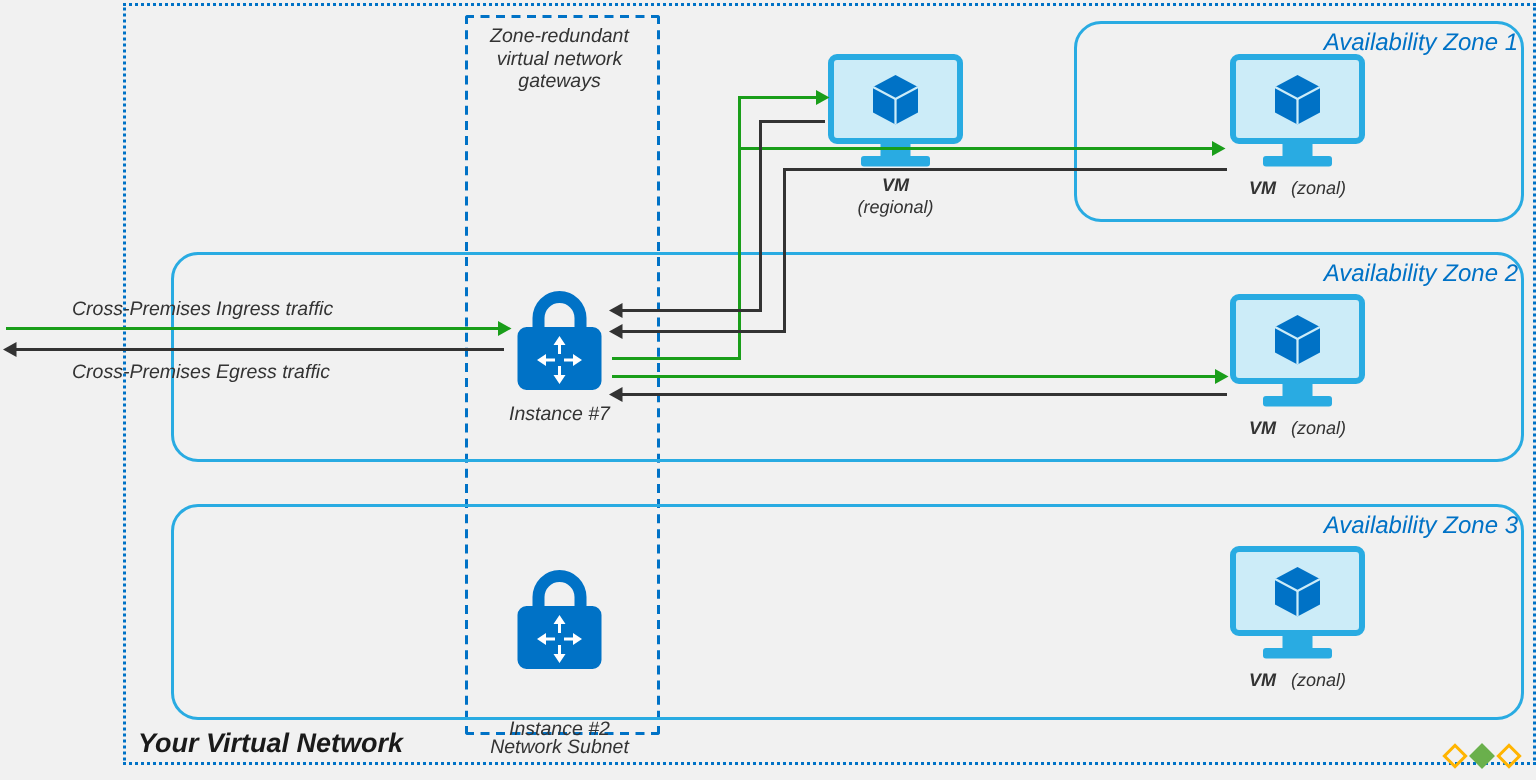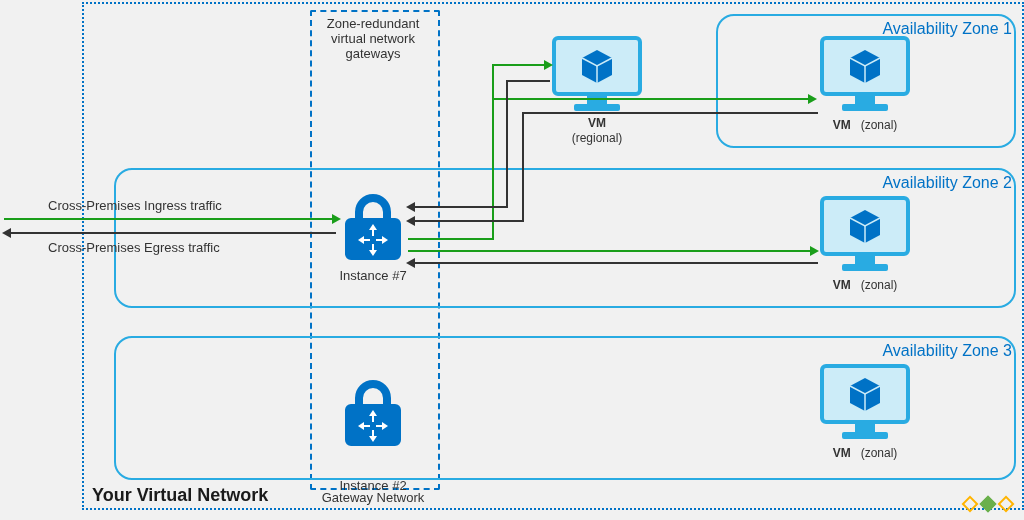--- a/index.html
+++ b/index.html
@@ -7,21 +7,21 @@
     padding: 0;
     width: 1024px;
     height: 520px;
     background: #f1f1f1;
     font-family: "Segoe UI", Arial, sans-serif;
     font-size: 13px;
     color: #333;
     position: relative;
     overflow: hidden;
   }
-  .abs { position: absolute; }
+  .abs { position: absolute; font-style: italic; }
   .vnet-border {
     border: 2px dotted #0072c6;
     background: transparent;
   }
   .vnet-label {
     font-weight: 600;
     font-size: 18px;
     color: #1a1a1a;
   }
   .gateway-subnet {
@@ -88,21 +88,21 @@
 
 <div class="abs vnet-border" style="left:82px; top:2px; width:938px; height:504px;"></div>
 <div class="abs vnet-label" style="left:92px; top:485px;">Your Virtual Network</div>
 
 <div class="abs gateway-subnet" style="left:310px; top:10px; width:126px; height:476px;"></div>
 <div class="abs gw-title" style="left:310px; top:16px; width:126px;">
   <span>Zone-redundant</span><br>
   <span>virtual network</span><br>
   <span>gateways</span>
 </div>
-<div class="abs instance-caption" style="left:310px; top:490px; width:126px;">Gateway Network</div>
+<div class="abs instance-caption" style="left:310px; top:490px; width:126px;">Network Subnet</div>
 
 <div class="abs" style="left:340px; top:192px;">
 <svg width="66" height="72" viewBox="0 0 66 72">
   <path d="M33 2 a18 18 0 0 1 18 18 v6 h4 a6 6 0 0 1 6 6 v30 a6 6 0 0 1 -6 6 h-44 a6 6 0 0 1 -6 -6 v-30 a6 6 0 0 1 6 -6 h4 v-6 a18 18 0 0 1 18 -18 z M33 10 a10 10 0 0 0 -10 10 v6 h20 v-6 a10 10 0 0 0 -10 -10 z" fill="#0072c6"></path>
   <g fill="#ffffff">
     <polygon points="33,32 37,38 34,38 34,44 32,44 32,38 29,38"></polygon>
     <polygon points="33,64 29,58 32,58 32,52 34,52 34,58 37,58"></polygon>
     <polygon points="18,48 24,44 24,47 30,47 30,49 24,49 24,52"></polygon>
     <polygon points="48,48 42,52 42,49 36,49 36,47 42,47 42,44"></polygon>
   </g>

